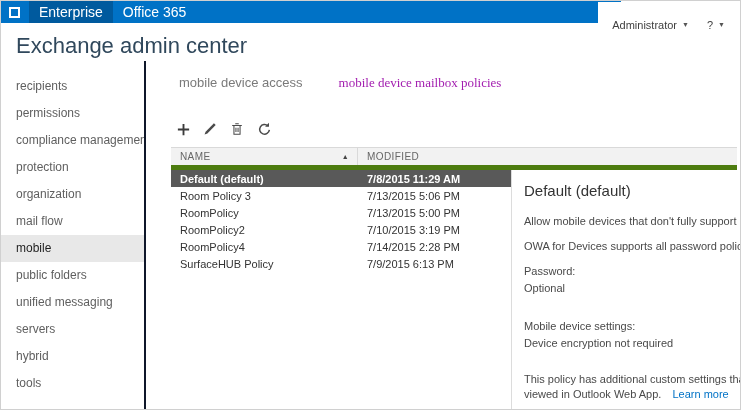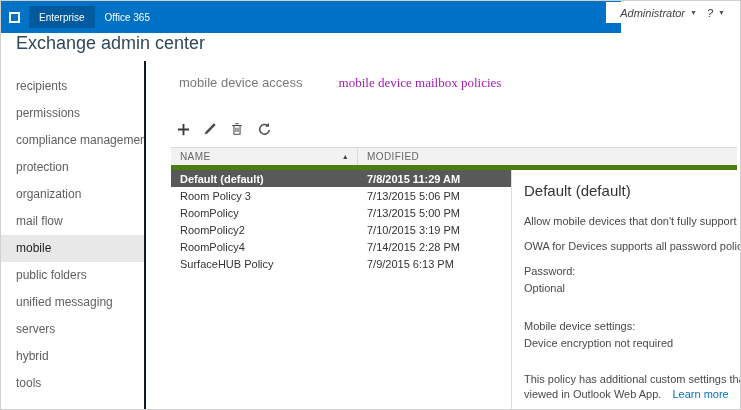--- a/index.html
+++ b/index.html
@@ -4,32 +4,32 @@
 <style>
   html,body{margin:0;padding:0;}
   body{
     width:741px;height:410px;position:relative;background:#fff;
     font-family:"Liberation Sans",sans-serif;overflow:hidden;
   }
   #app{position:absolute;inset:0;border:1px solid #d0d0d0;box-sizing:border-box;overflow:hidden;background:#fff;}
 
   
   .topbar{position:absolute;left:0;top:0;width:100%;height:22px;background:#fff;}
-  .topbar-blue{position:absolute;left:0;top:0;width:620px;height:32px;background:#0072c6;
-    display:flex;align-items:center;color:#fff;font-size:10px;}
+  .topbar-blue{position:absolute;left:0;top:0;width:620px;height:22px;background:#0072c6;
+    display:flex;align-items:center;color:#fff;font-size:14px;}
   .o365-logo{width:11px;height:11px;border:2px solid #fff;box-sizing:border-box;margin:0 9px 0 8px;}
   .tb-item{height:22px;display:flex;align-items:center;padding:0 10px;cursor:pointer;white-space:nowrap;}
   .tb-item.active{background:#005a9e;}
-  .topbar-right{position:absolute;right:1px;top:1px;height:21px;display:flex;align-items:center;gap:10px;
-    padding:0 14px;background:#fff;color:#3f3f3f;font-size:11px;font-style:italic;}
+  .topbar-right{position:absolute;right:1px;top:1px;height:21px;display:flex;align-items:center;gap:18px;
+    padding:12px 14px;background:#fff;color:#3f3f3f;font-size:11px;}
   .menu{display:flex;align-items:center;cursor:pointer;white-space:nowrap;}
   .caret{font-size:7px;color:#555;margin-left:5px;}
 
   
-  .page-title{position:absolute;left:15px;top:32px;font-size:18px;color:#30485c;}
+  .page-title{position:absolute;left:15px;top:32px;font-size:22px;color:#30485c;}
 
   
   .sidebar{position:absolute;left:0;top:60px;width:145px;bottom:0;border-right:2px solid #0f172a;
     box-sizing:border-box;padding-top:12px;background:#fff;}
   .side-item{height:27px;line-height:27px;padding-left:15px;font-size:12px;color:#5f5f5f;
     cursor:pointer;white-space:nowrap;overflow:hidden;}
   .side-item.selected{background:#e8e8e8;color:#1f1f1f;}
 
   
   .tabs{position:absolute;left:178px;top:74px;display:flex;gap:36px;font-size:13px;}

